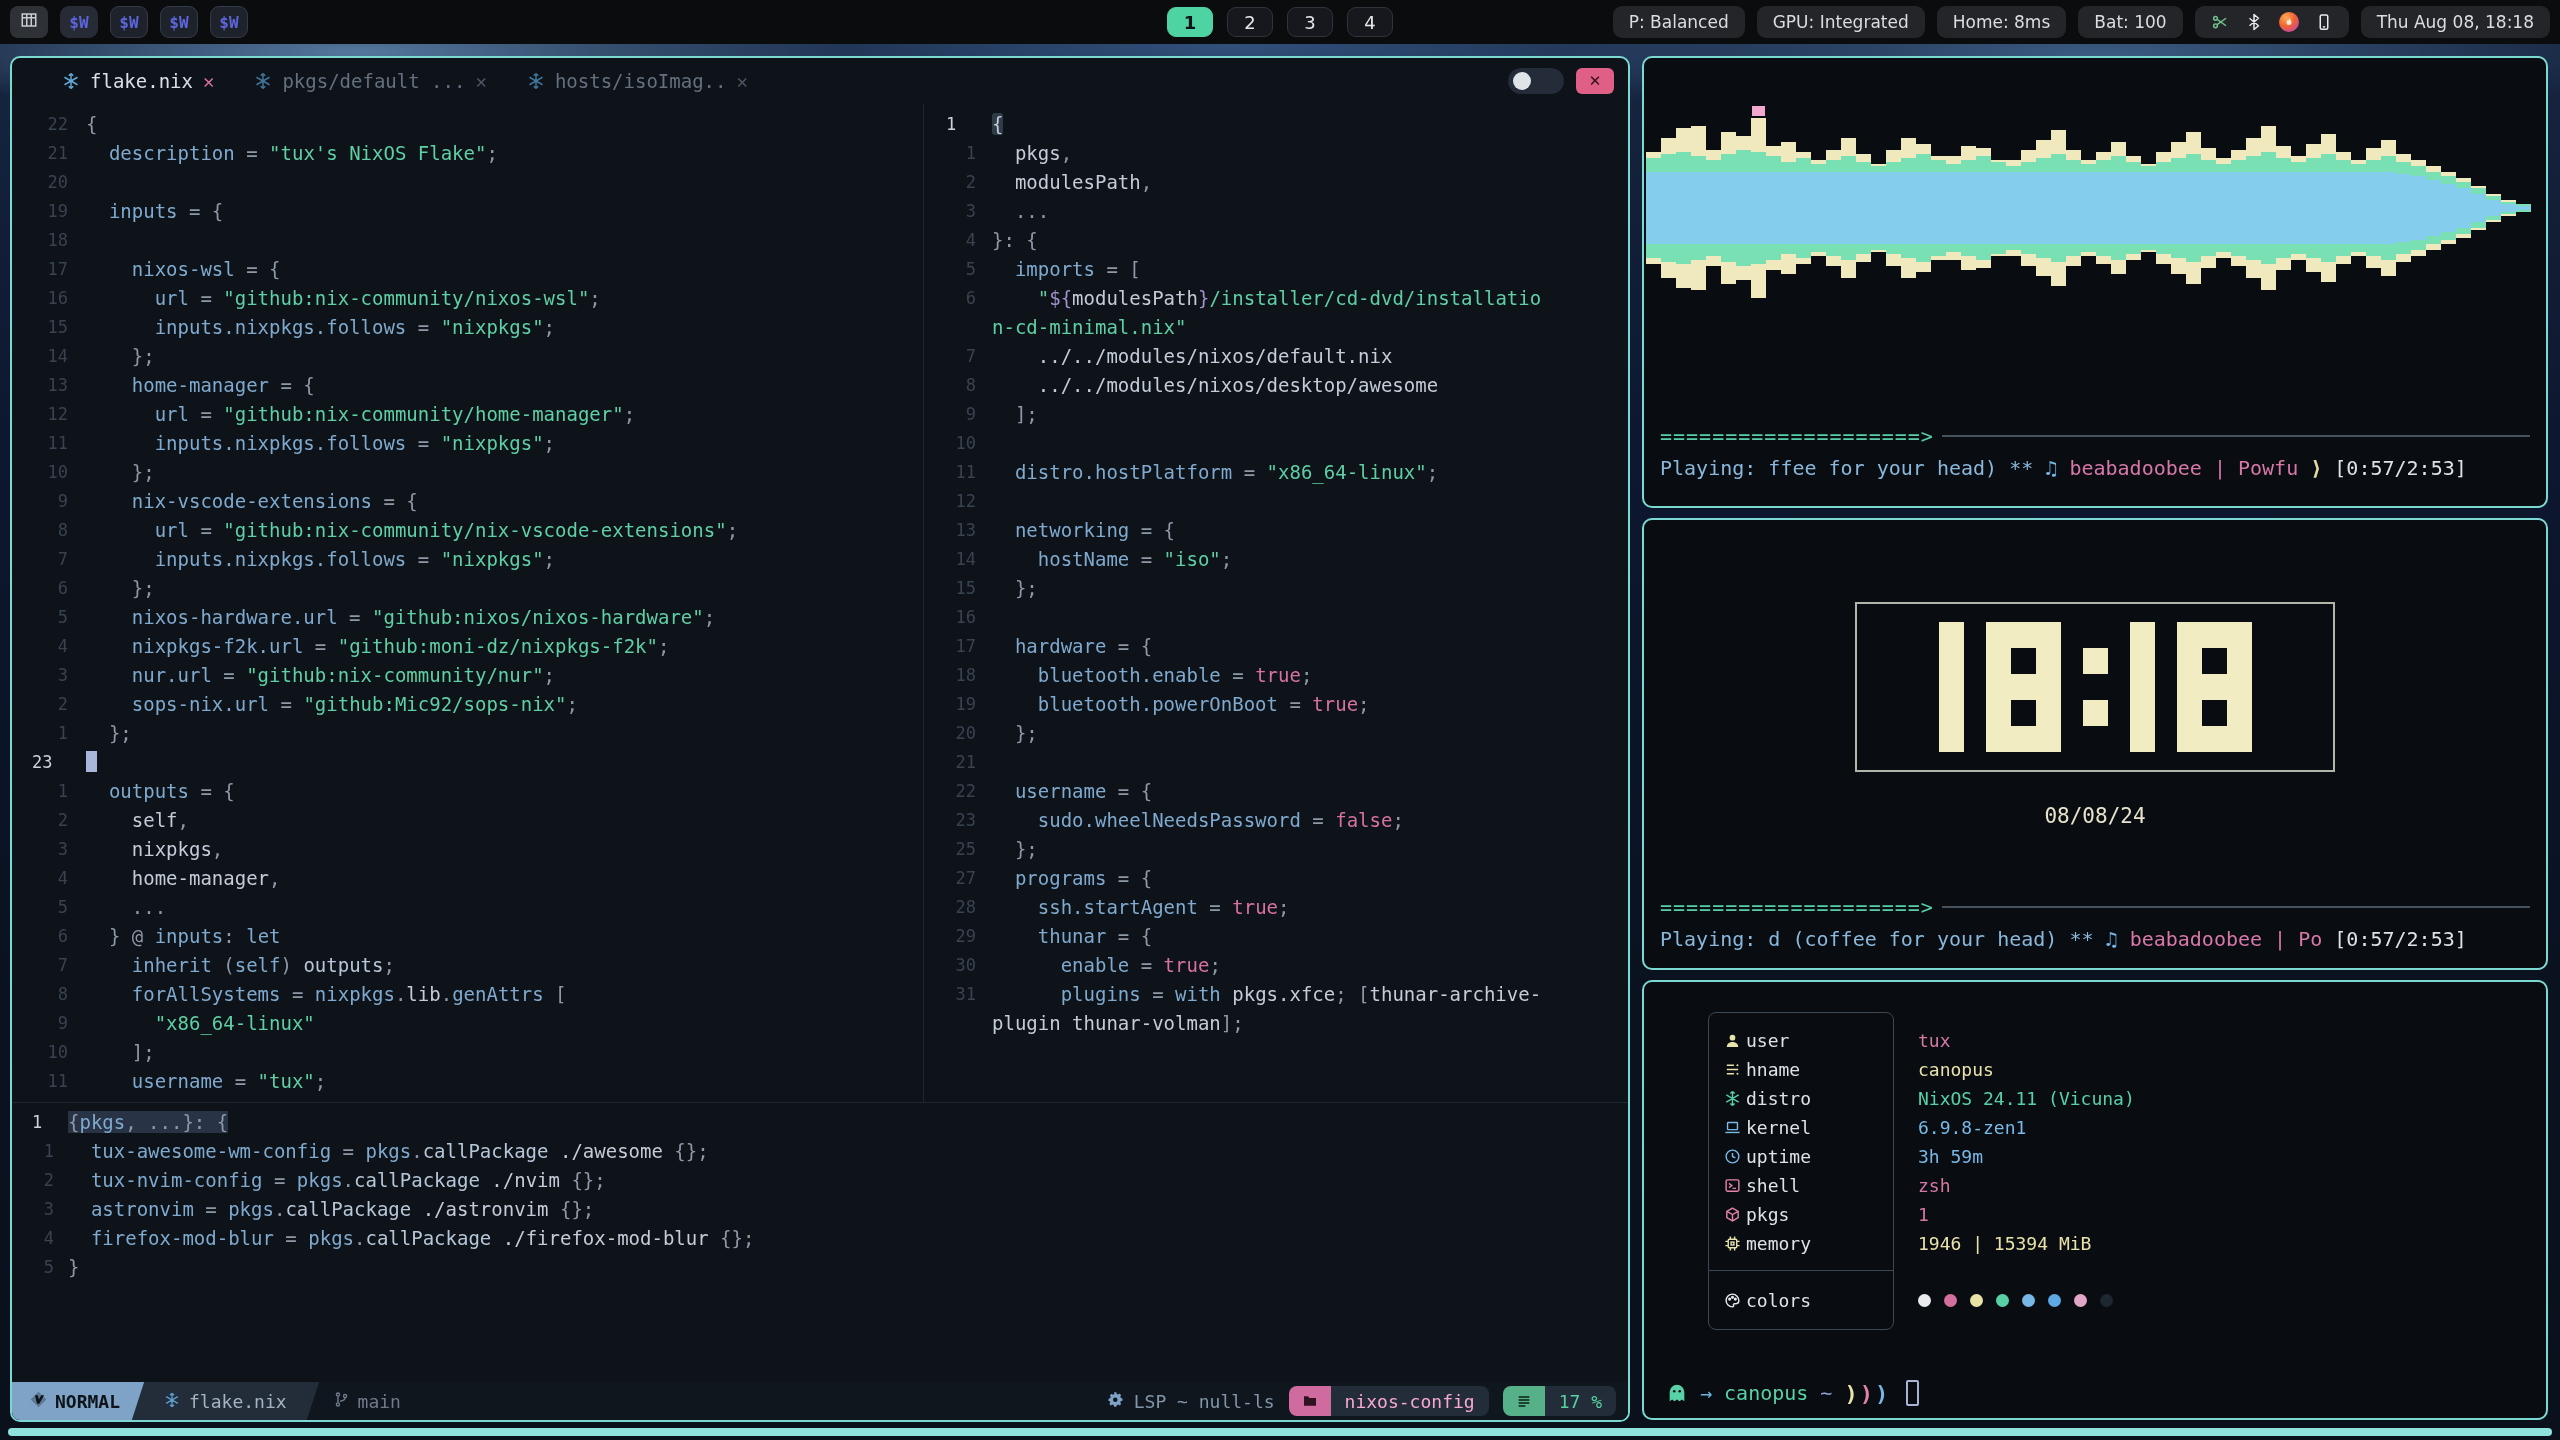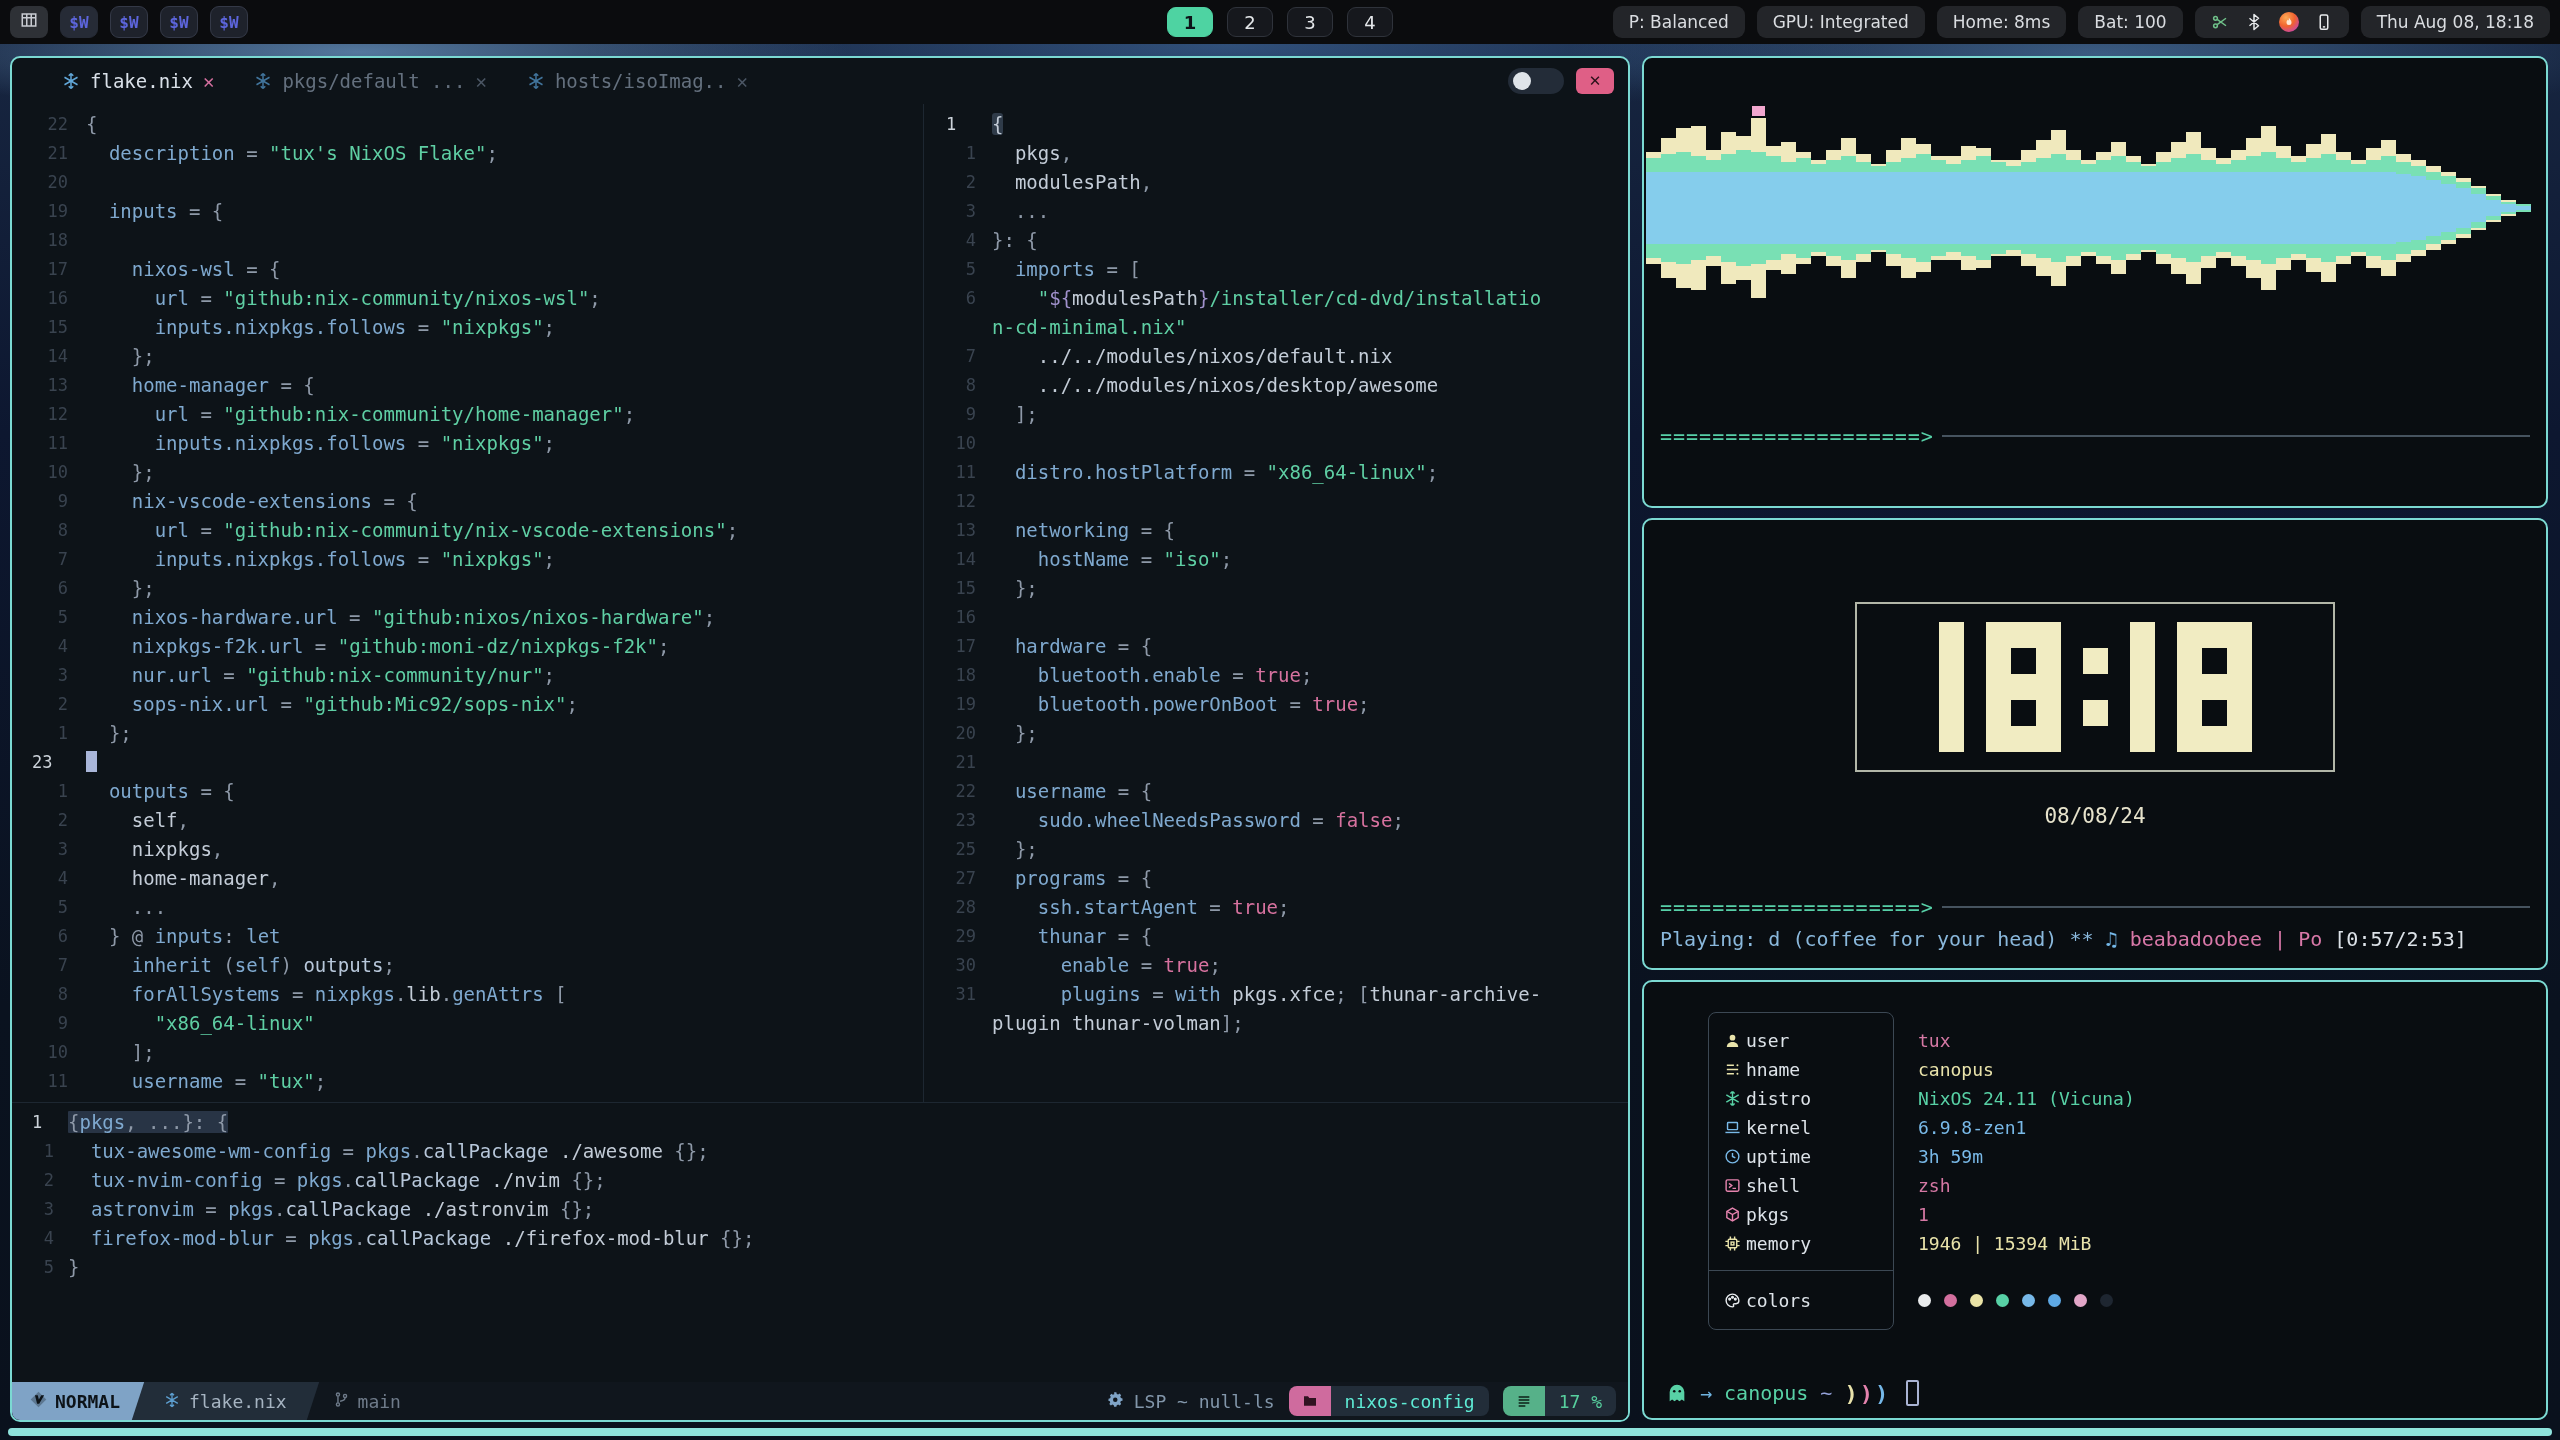--- a/index.html
+++ b/index.html
@@ -87,21 +87,21 @@
   #seg-branch{display:flex;align-items:center;gap:8px;margin-left:20px;color:#6f7b8a;font-size:18px;}
   #seg-branch svg{width:17px;height:17px;}
   #sl-right{margin-left:auto;display:flex;align-items:center;gap:14px;padding-right:12px;}
   #lsp{display:flex;align-items:center;gap:9px;color:#8296aa;font-size:18px;}
   #lsp svg{width:18px;height:18px;color:#7fa3c6;}
   .chipgrp{display:flex;align-items:center;height:30px;}
   .chip-ico{width:42px;height:30px;border-radius:8px 0 0 8px;display:flex;align-items:center;justify-content:center;}
   .chip-ico svg{width:16px;height:16px;}
   .chip-txt{height:30px;border-radius:0 8px 8px 0;background:#222d39;display:flex;align-items:center;padding:0 14px;font-size:18px;}
   #proj-ico{background:#cf6b9e;color:#301321;}
-  #proj-txt{color:#5eead4;}
+  #proj-txt{color:#f9a8d4;}
   #pct-ico{background:#56b189;color:#0d1f17;}
   #pct-txt{color:#57cf9e;}
 
   
   .viz{position:absolute;left:2px;top:0;width:900px;height:300px;display:flex;align-items:center;}
   .viz-col{width:15px;display:flex;flex-direction:column;align-items:stretch;justify-content:center;}
   .vz-cream{background:#f0e9bd;}
   .vz-green{background:#79e0b4;}
   .vz-blue{background:#85cdec;}
   .vz-pink{position:absolute;width:13px;height:10px;background:#f2a7cf;}
@@ -1014,20 +1014,21 @@
         <div class="vz-green" style="height: 2px;"></div>
         <div class="vz-blue" style="height: 4px;"></div>
         <div class="vz-green" style="height: 2px;"></div>
       </div>
       <div class="viz-col"></div>
     </div>
   <div class="progress-row" style="top:366px;">
     <span class="eq">====================&gt;</span>
     <div class="pline"></div>
   </div>
+  <div class="playing-row" style="top:398px;"><span class="m-info">Playing: ffee for your head) ** </span><span class="m-note">♫ </span><span class="m-artist">beabadoobee | Powfu</span><span class="m-sep"> ⟩ </span><span class="m-time">[0:57/2:53]</span></div>
 </div>
 
 <div class="win" id="clock-window">
   <div id="clock-box">
       <div class="digit" style="grid-template-columns: repeat(1, 25px);">
         <div class="cell on"></div>
         <div class="cell on"></div>
         <div class="cell on"></div>
         <div class="cell on"></div>
         <div class="cell on"></div>

